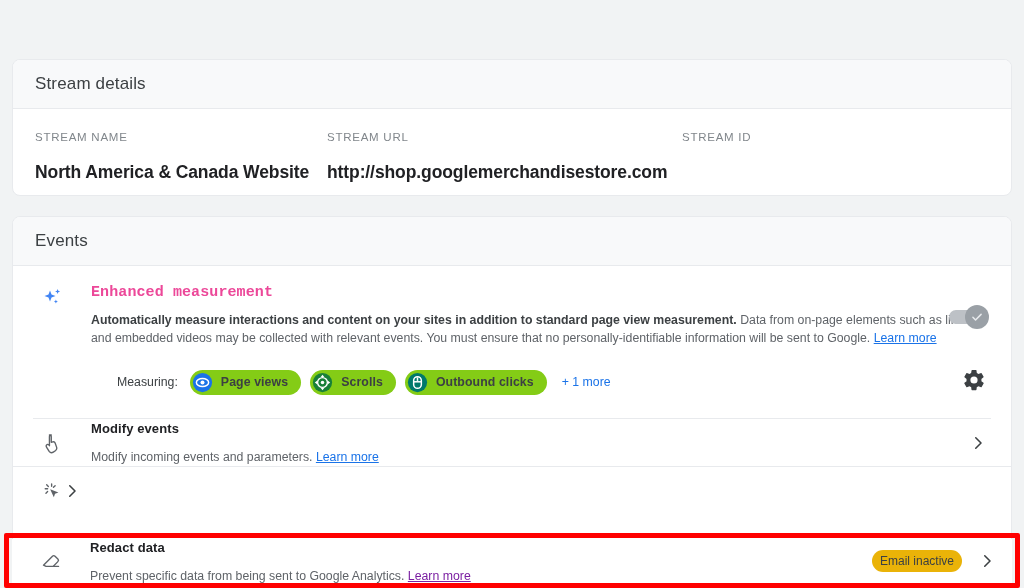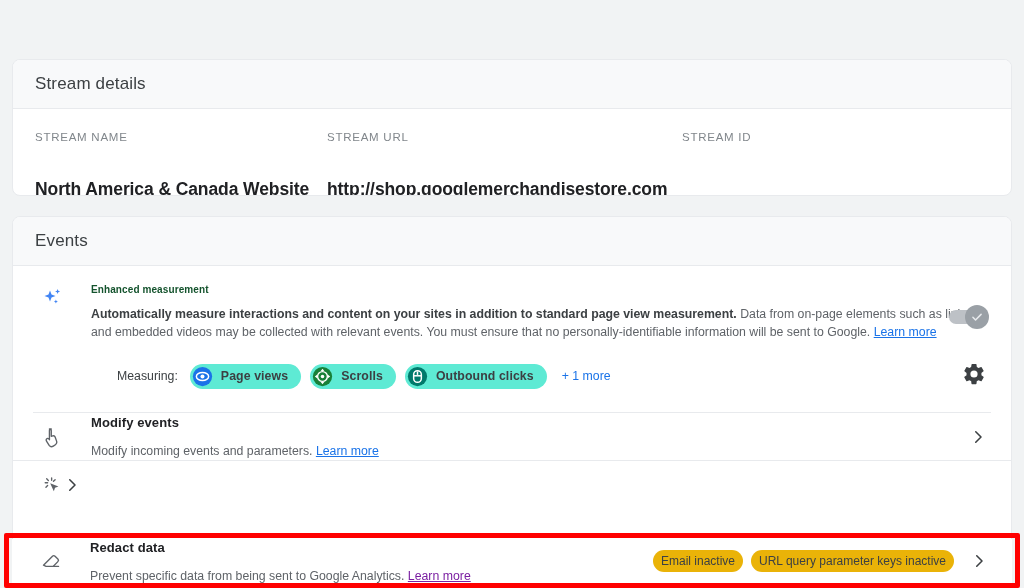--- a/index.html
+++ b/index.html
@@ -59,21 +59,21 @@
     display: flex;
     padding: 22px 22px 0 22px;
     align-items: flex-start;
   }
   .field { display: flex; flex-direction: column; }
   .field-label {
     font-size: 11.5px;
     color: #80868b;
     letter-spacing: .75px;
     text-transform: uppercase;
-    margin-bottom: 24px;
+    margin-bottom: 7px;
     white-space: nowrap;
   }
   .field-value {
     font-size: 17.5px;
     font-weight: bold;
     color: #202124;
     letter-spacing: -.1px;
     white-space: nowrap;
     margin-top: 12px;
   }
@@ -88,22 +88,23 @@
   #events-card { top: 216px; height: 366px; }
 
   .em-row {
     display: flex;
     padding: 18px 20px 0 28px;
     position: relative;
   }
   .em-icon { width: 24px; height: 24px; flex: 0 0 24px; margin-top: 2px; }
   .em-body { margin-left: 26px; flex: 1 1 auto; padding-right: 10px; }
   .em-title {
-    font-size: 10px; font-weight: bold; color: #14532d;
+    font-size: 15px; font-weight: bold; color: #ec4899;
     letter-spacing: .1px;
+    font-family: Liberation Mono, monospace;
   }
   .em-desc {
     margin-top: 11px;
     font-size: 12.3px;
     color: #5f6368;
     line-height: 17.5px;
     max-width: 880px;
   }
   .em-desc .b { font-weight: bold; color: #3c4043; }
   a.lnk { color: #1a73e8; text-decoration: underline; }
@@ -134,21 +135,21 @@
     position: relative;
   }
   .measuring-label {
     font-size: 12.3px;
     color: #3c4043;
     margin-right: 12px;
   }
   .chip {
     display: flex; align-items: center;
     height: 25px;
-    background: #5eead4;
+    background: #84cc16;
     border-radius: 13px;
     padding: 0 13px 0 2px;
     margin-right: 9px;
     cursor: pointer;
   }
   .chip .chip-ic { width: 21px; height: 21px; flex: 0 0 21px; margin-right: 8px; }
   .chip span {
     font-size: 12.3px; font-weight: bold; color: #3c4043;
     letter-spacing: .1px; white-space: nowrap;
   }
@@ -200,21 +201,21 @@
     border-radius: 2px;
     pointer-events: none;
     z-index: 10;
   }
   #redact-row-wrap {
     position: absolute;
     left: 12px; top: 539px;
     width: 1000px; height: 44px;
     background: #ffffff;
     display: flex; align-items: center;
-    padding: 0 24px 0 28px;
+    padding: 0 16px 0 28px;
     cursor: pointer;
   }
 </style>
 </head>
 <body>
 
 <div class="page">
 
 
   <div class="card" id="stream-card">
@@ -337,21 +338,20 @@
     <svg class="nav-icon" viewBox="0 0 24 24">
       <path d="M3.8 16.6L13.6 6.8a2 2 0 0 1 2.8 0l3.1 3.1a2 2 0 0 1 0 2.8l-5.2 5.2H6.6z" fill="none" stroke="#5f6368" stroke-width="1.5" stroke-linejoin="round"></path>
       <path d="M14.6 17.9h5.6" stroke="#5f6368" stroke-width="1.5" stroke-linecap="round"></path>
     </svg>
     <div class="nav-body">
       <div class="nav-title">Redact data</div>
       <div class="nav-sub"><span>Prevent specific data from being sent to Google Analytics. </span><a class="lnk visited" href="#">Learn more</a></div>
     </div>
     <div class="badges">
       <div class="badge">Email inactive</div>
-      <div class="badge">URL query parameter keys inactive</div>
     </div>
     <svg class="chev" viewBox="0 0 24 24">
       <path d="M9 5l7 7-7 7" fill="none" stroke="#3c4043" stroke-width="2.1" stroke-linecap="round" stroke-linejoin="round"></path>
     </svg>
   </div>
 
   <div id="redact-highlight"></div>
 
 </div>
 

